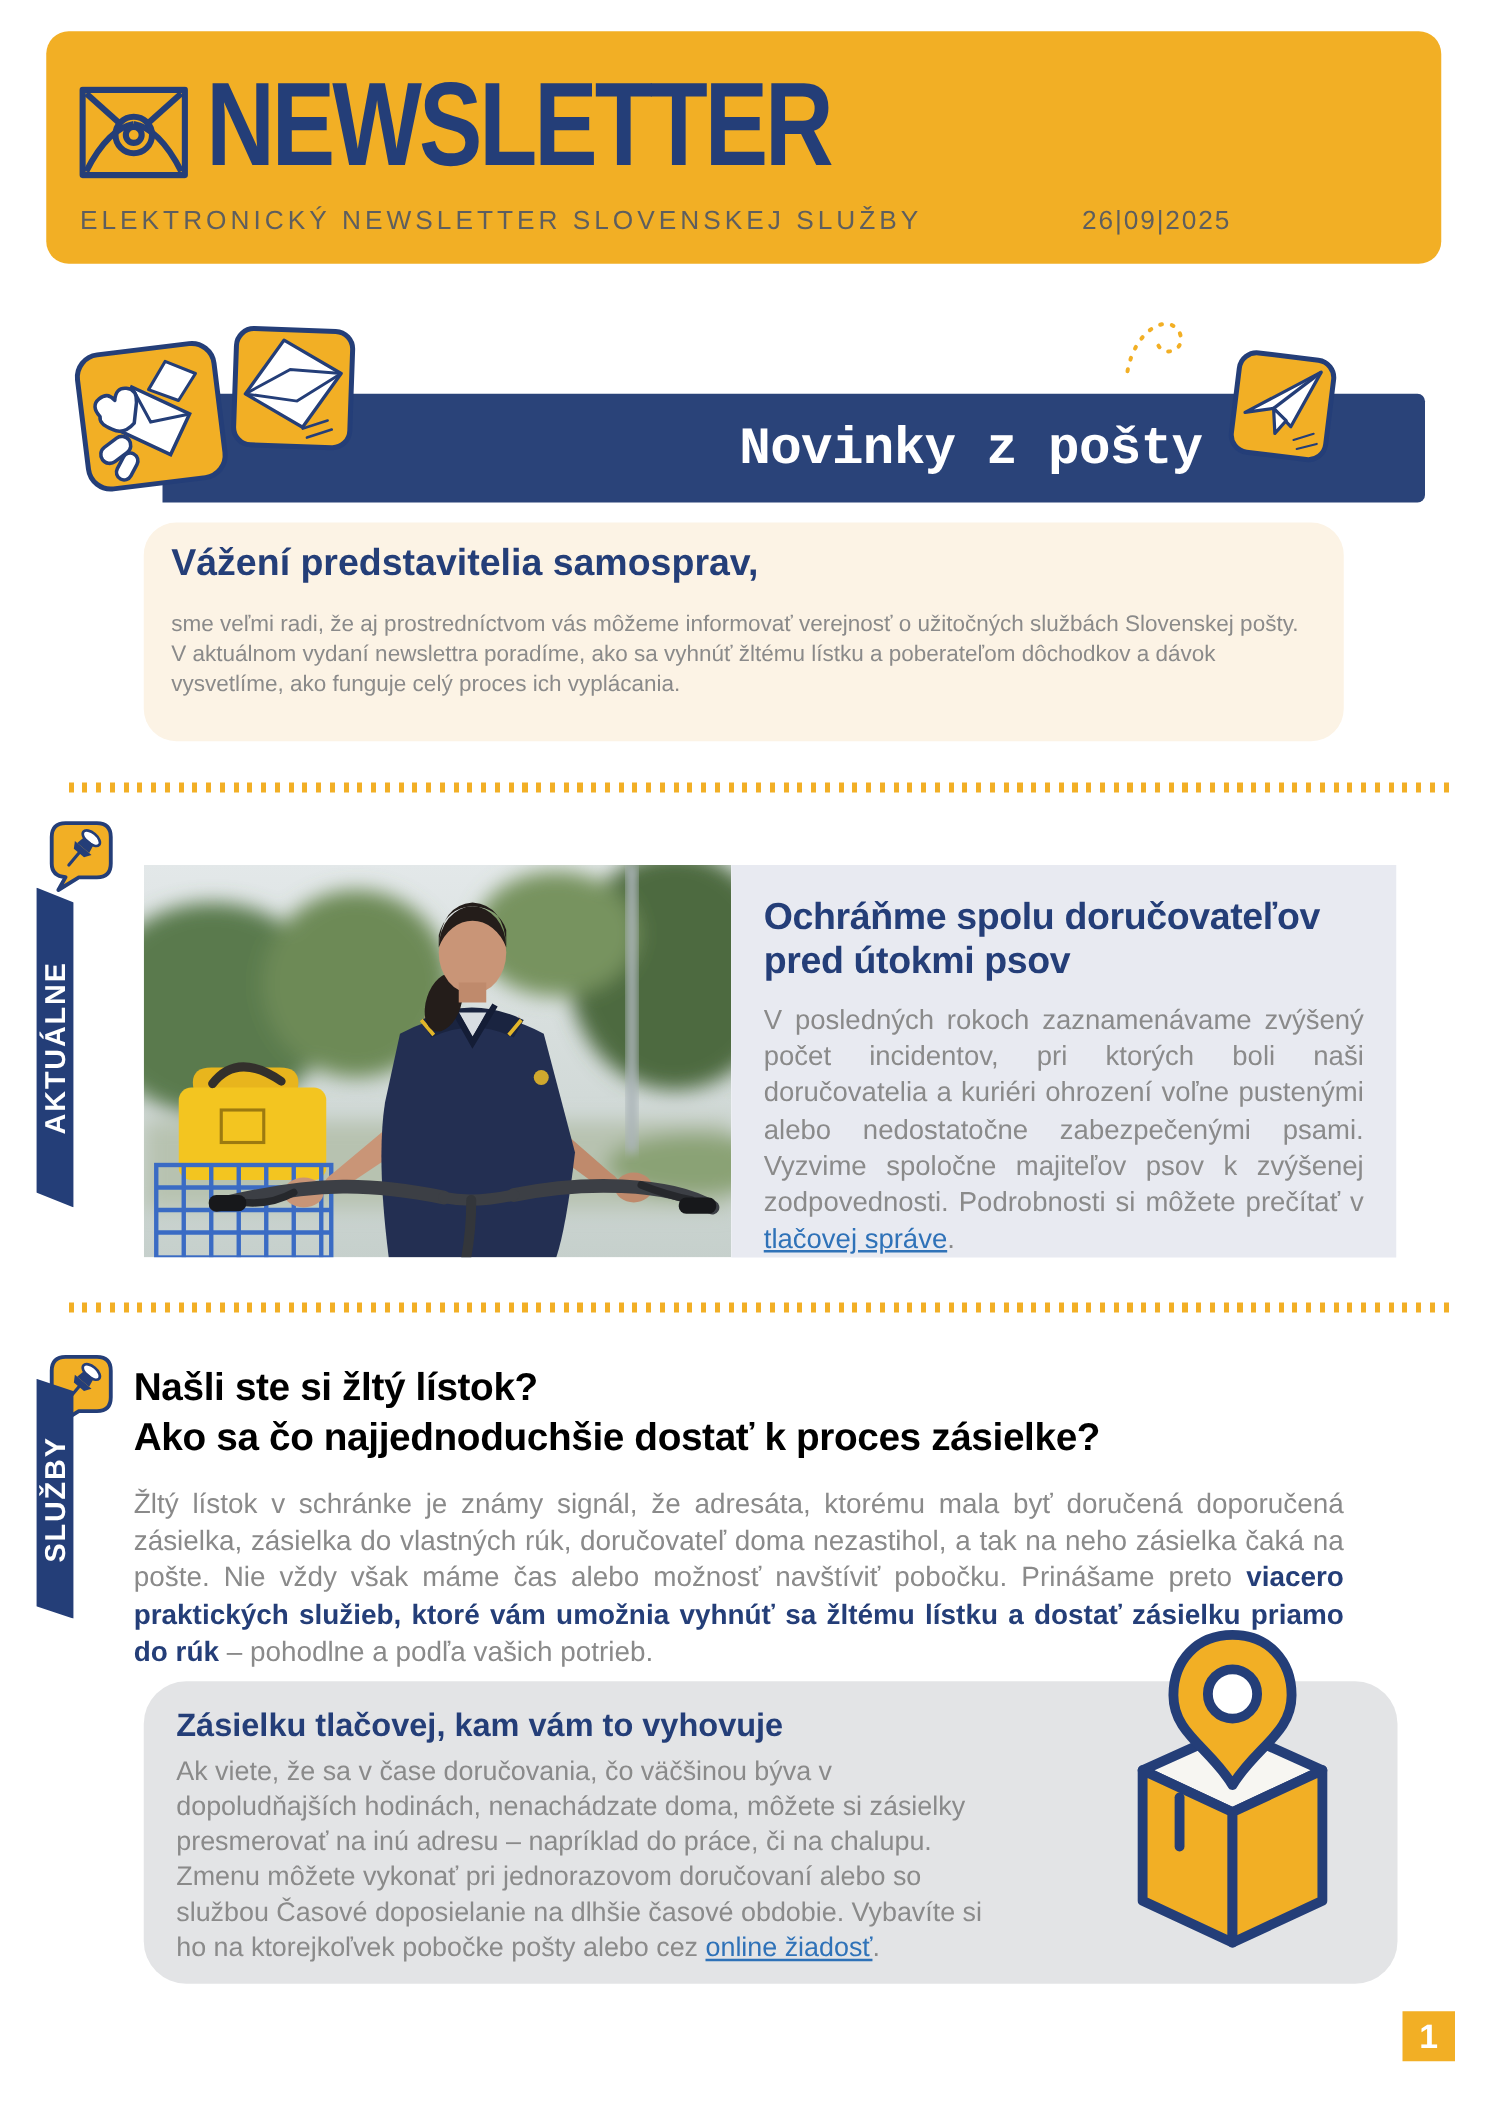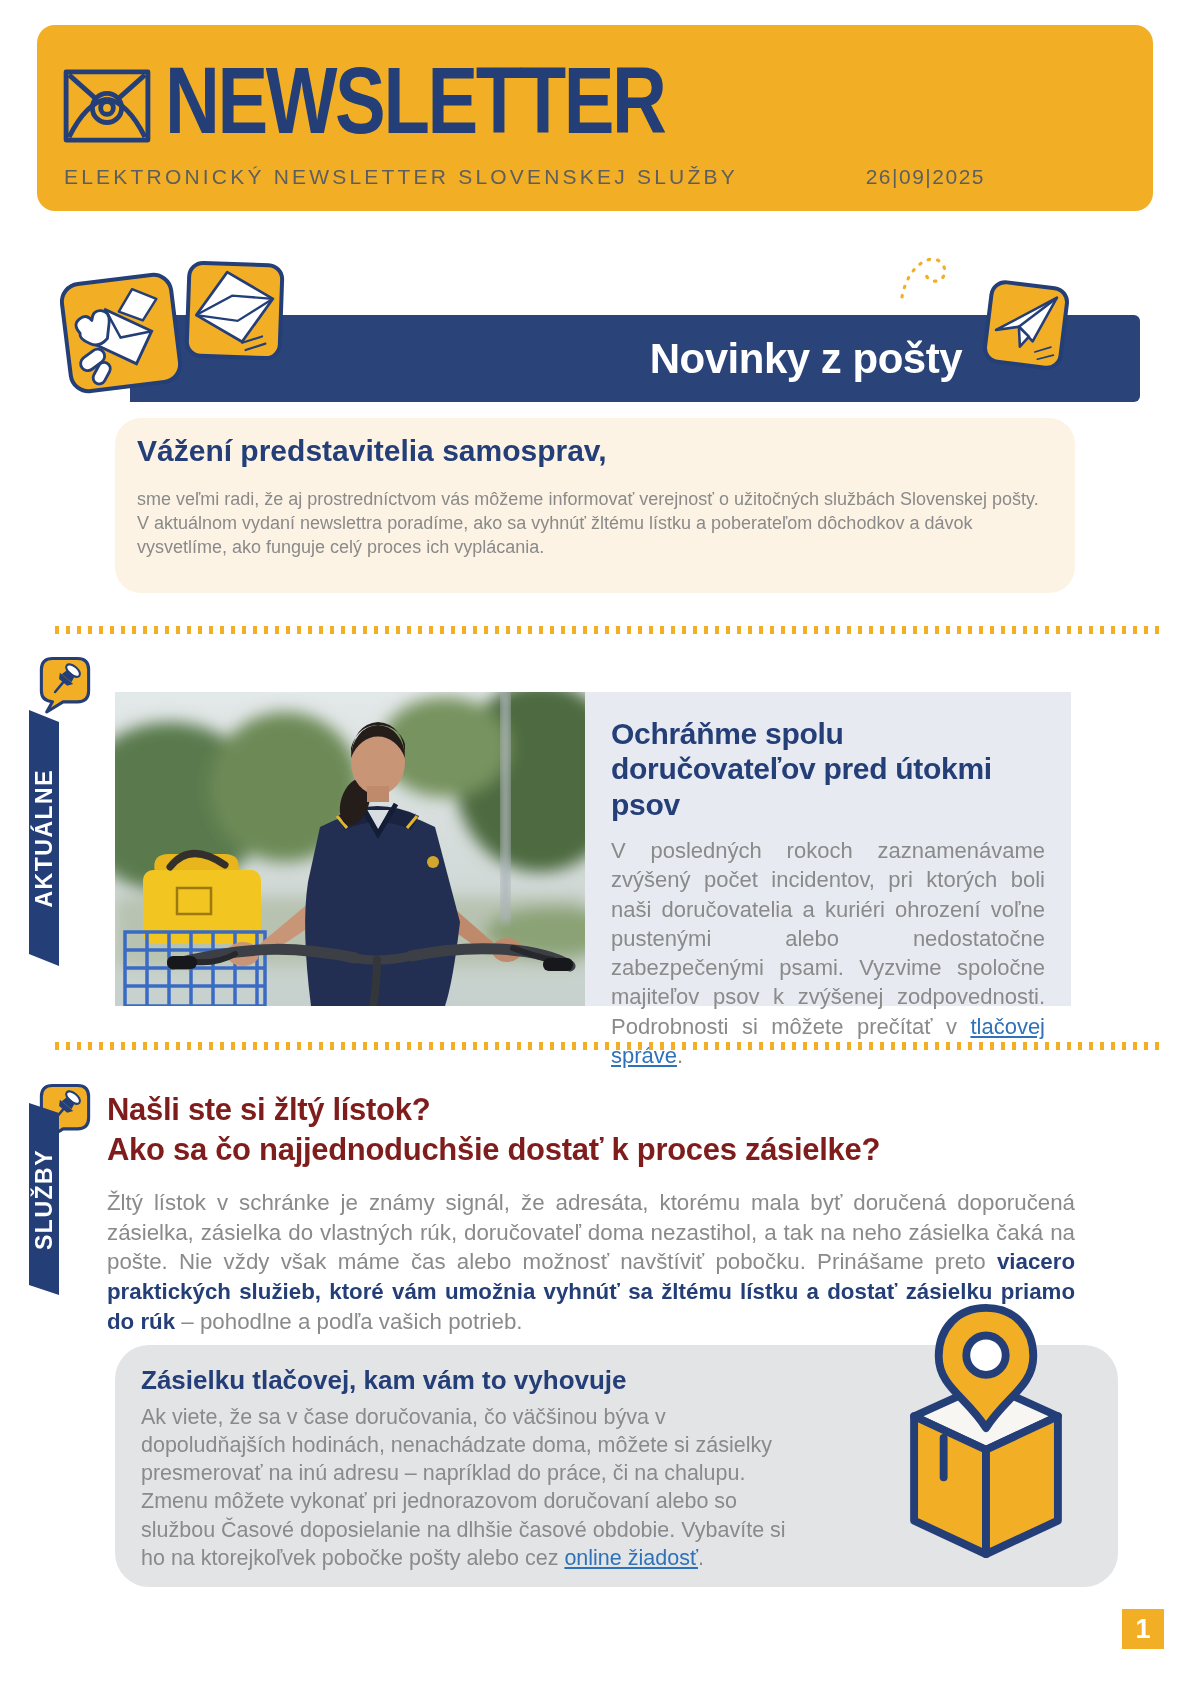--- a/index.html
+++ b/index.html
@@ -19,21 +19,21 @@
   .issue .num{font-size:92px;font-weight:bold;letter-spacing:-2px;line-height:1;display:inline-block;transform:scaleX(.88);}
   .issue .n1{color:#243E78;}
   .issue .n2{color:#ffffff;}
   .issue .sep{width:5px;height:76px;background:#8f99a4;margin:0 10px;}
   .subtitle{left:27px;bottom:22px;font-size:21px;color:#5E5E5E;letter-spacing:3.2px;white-space:nowrap;}
   .date{right:168px;bottom:22px;font-size:21px;color:#5E5E5E;letter-spacing:1.5px;margin-top:46px;}
 
   
   .banner{left:130px;top:315px;width:1010px;height:87px;background:#2A4379;border-radius:0 6px 6px 0;}
   .banner-title{position:absolute;right:178px;top:50%;transform:translateY(-50%);
-    color:#fff;font-size:42px;font-weight:bold;letter-spacing:-.5px;white-space:nowrap;}
+    color:#fff;font-size:42px;font-weight:bold;letter-spacing:-.5px;white-space:nowrap;font-family:Liberation Mono, monospace;}
   .sticker{background:#F2AF25;border:4px solid #243E78;border-radius:20px;box-sizing:border-box;}
   .stk-big{left:64px;top:277px;width:114px;height:112px;transform:rotate(-7deg);}
   .stk-env{left:186px;top:262px;width:97px;height:97px;transform:rotate(2deg);border-radius:16px;}
   .stk-plane{left:986px;top:283px;width:80px;height:84px;transform:rotate(7deg);border-radius:16px;}
   .trail{left:898px;top:247px;width:72px;height:64px;}
   .sticker svg{width:100%;height:100%;display:block;}
 
   
   .intro-box{left:115px;top:418px;width:960px;height:175px;background:#FCF3E5;border-radius:26px;}
   .intro-head{position:absolute;left:22px;top:16px;font-size:30px;font-weight:bold;color:#243E78;text-align:right;}
@@ -51,27 +51,27 @@
   .rib-slz{left:29px;top:1103px;height:192px;clip-path:polygon(0 0,100% 10px,100% 100%,0 calc(100% - 10px));}
   .ribbon span{writing-mode:vertical-rl;transform:rotate(180deg);color:#fff;font-weight:bold;
     font-size:23px;letter-spacing:1.5px;white-space:nowrap;}
   .badge{width:54px;height:60px;}
   .bdg-akt{left:38px;top:655px;}
   .bdg-slz{left:38px;top:1082px;}
 
   
   .photo{left:115px;top:692px;width:470px;height:314px;overflow:hidden;}
   .photo svg{display:block;}
-  .article{left:585px;top:692px;width:486px;height:314px;background:#E8EAF1;box-sizing:border-box;padding:24px 26px 0 26px;}
+  .article{left:585px;top:692px;width:532px;height:314px;background:#E8EAF1;box-sizing:border-box;padding:24px 26px 0 26px;}
   .article-head{font-size:30px;font-weight:bold;color:#243E78;line-height:1.18;letter-spacing:-.3px;}
   .article-body{margin-top:14px;font-size:22px;line-height:1.33;color:#8a8a8a;text-align:justify;}
   a.lnk{color:#2F72B8;text-decoration:underline;cursor:pointer;}
 
   
-  .slz-head{left:107px;top:1090px;font-size:31px;font-weight:bold;color:#7f1d1d;line-height:1.29;letter-spacing:-.3px;}
+  .slz-head{left:107px;top:1090px;font-size:31px;font-weight:bold;color:#000000;line-height:1.29;letter-spacing:-.3px;}
   .slz-body{left:107px;top:1188px;width:968px;font-size:22.3px;line-height:1.33;color:#8a8a8a;text-align:justify;}
   .slz-bold{color:#243E78;font-weight:bold;}
 
   
   .delivery{left:115px;top:1345px;width:1003px;height:242px;background:#E3E4E6;border-radius:34px;}
   .dlv-head{position:absolute;left:26px;top:20px;font-size:26px;font-weight:bold;color:#243E78;}
   .dlv-body{position:absolute;left:26px;top:58px;width:662px;font-size:21.5px;line-height:1.31;color:#8a8a8a;text-align:left;}
   .dlv-icon{left:892px;top:1300px;width:188px;height:262px;}
 
   

